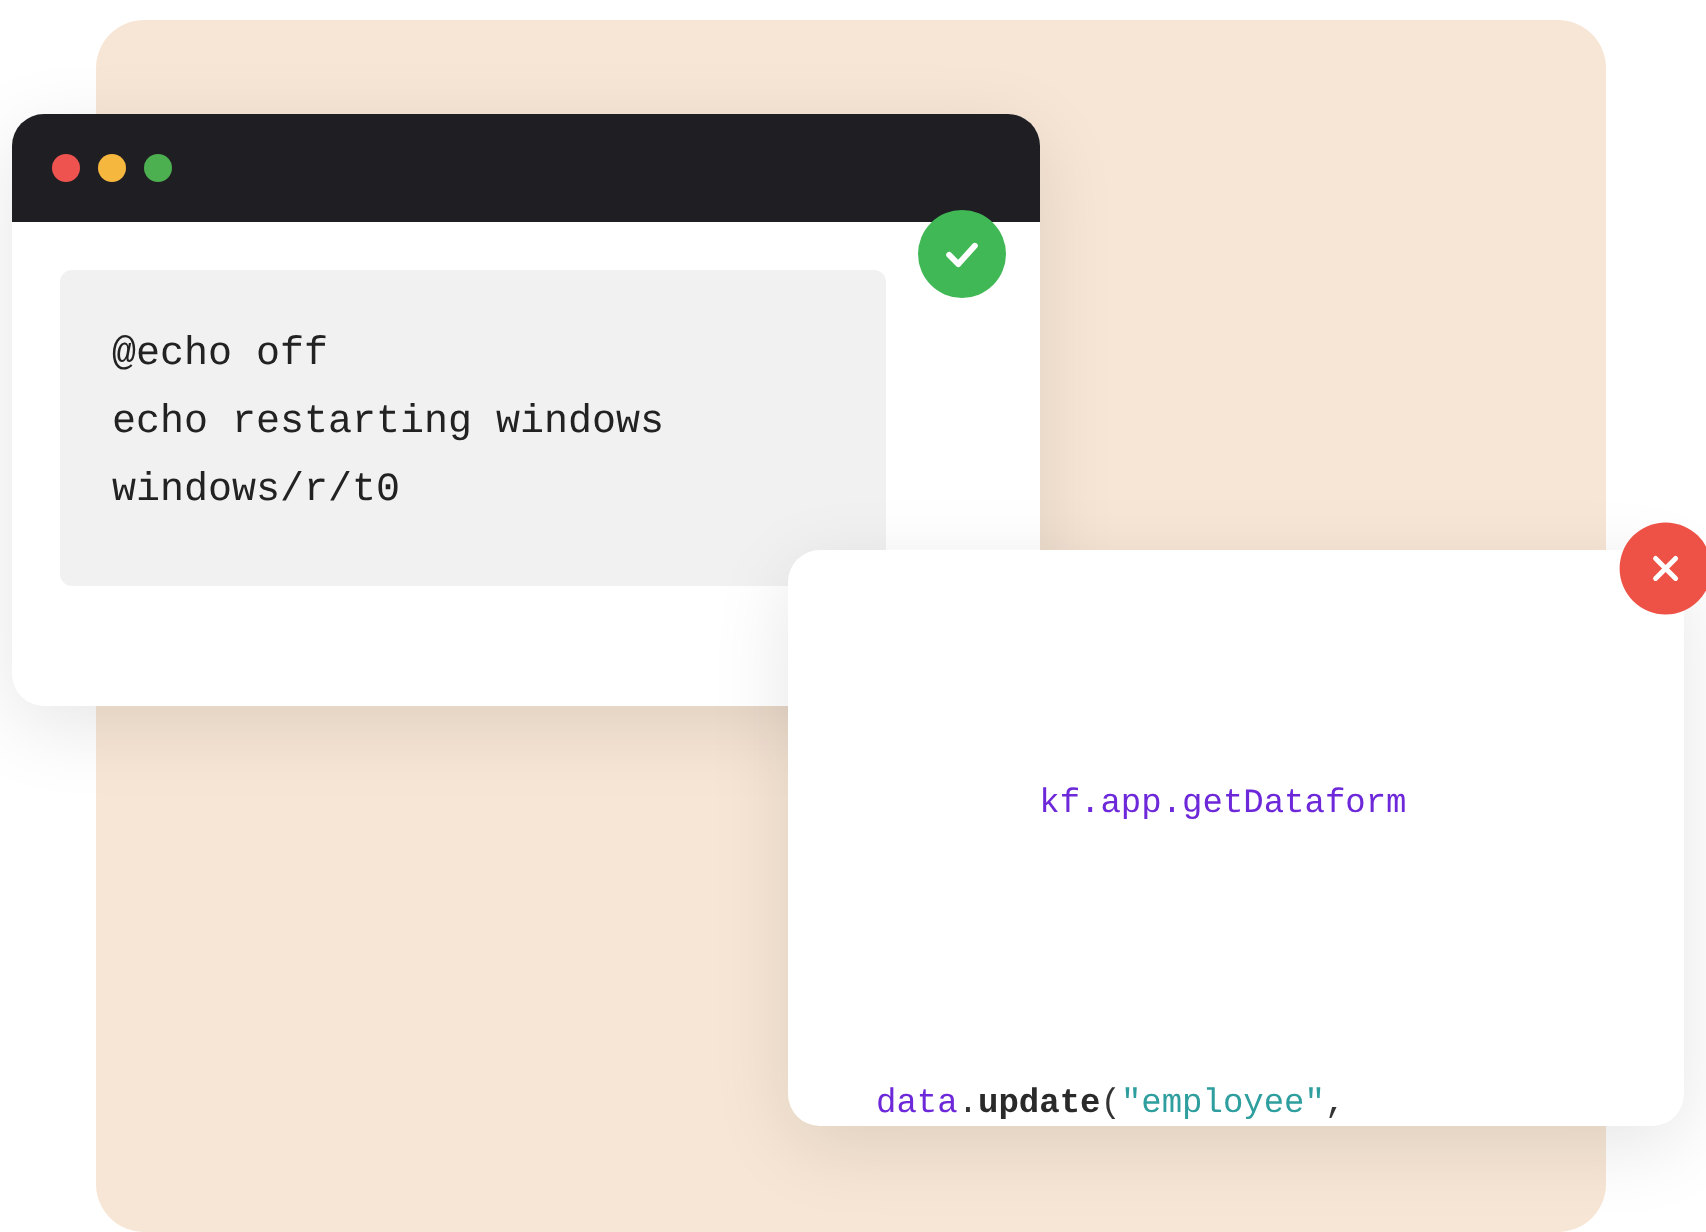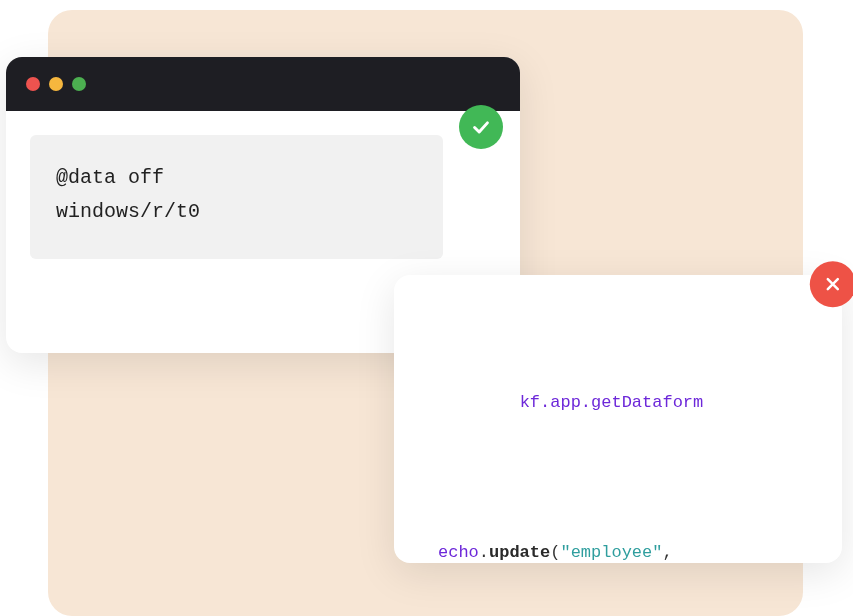--- a/index.html
+++ b/index.html
@@ -121,34 +121,35 @@
     <div class="traffic-dot dot-yellow"></div>
     <div class="traffic-dot dot-green"></div>
   </div>
   <div class="window-body">
     <div class="success-badge">
       <svg viewBox="0 0 24 24">
         <path d="M5 12.5 L10 17.5 L19 7.5" stroke="#ffffff" stroke-width="3.2" fill="none" stroke-linecap="round" stroke-linejoin="round"></path>
       </svg>
     </div>
     <div class="code-block-gray">
-      <div>@data off</div>
+      <div>@echo off</div>
+      <div>echo restarting windows</div>
       <div>windows/r/t0</div>
     </div>
   </div>
 </div>
 
 <div class="snippet-card">
   <div class="error-badge">
     <svg viewBox="0 0 24 24">
       <path d="M6 6 L18 18 M18 6 L6 18" stroke="#ffffff" stroke-width="3" stroke-linecap="round"></path>
     </svg>
   </div>
   <div><span>        </span><span class="tok-obj">kf.app.getDataform</span></div>
   <div style="height:18px"></div>
-  <div><span class="tok-obj">echo</span><span class="tok-punc">.</span><span class="tok-call">update</span><span class="tok-punc">(</span><span class="tok-str">"employee"</span><span class="tok-punc">,</span></div>
+  <div><span class="tok-obj">data</span><span class="tok-punc">.</span><span class="tok-call">update</span><span class="tok-punc">(</span><span class="tok-str">"employee"</span><span class="tok-punc">,</span></div>
   
   
   
   
   
   
 </div>
 
 </body></html>

